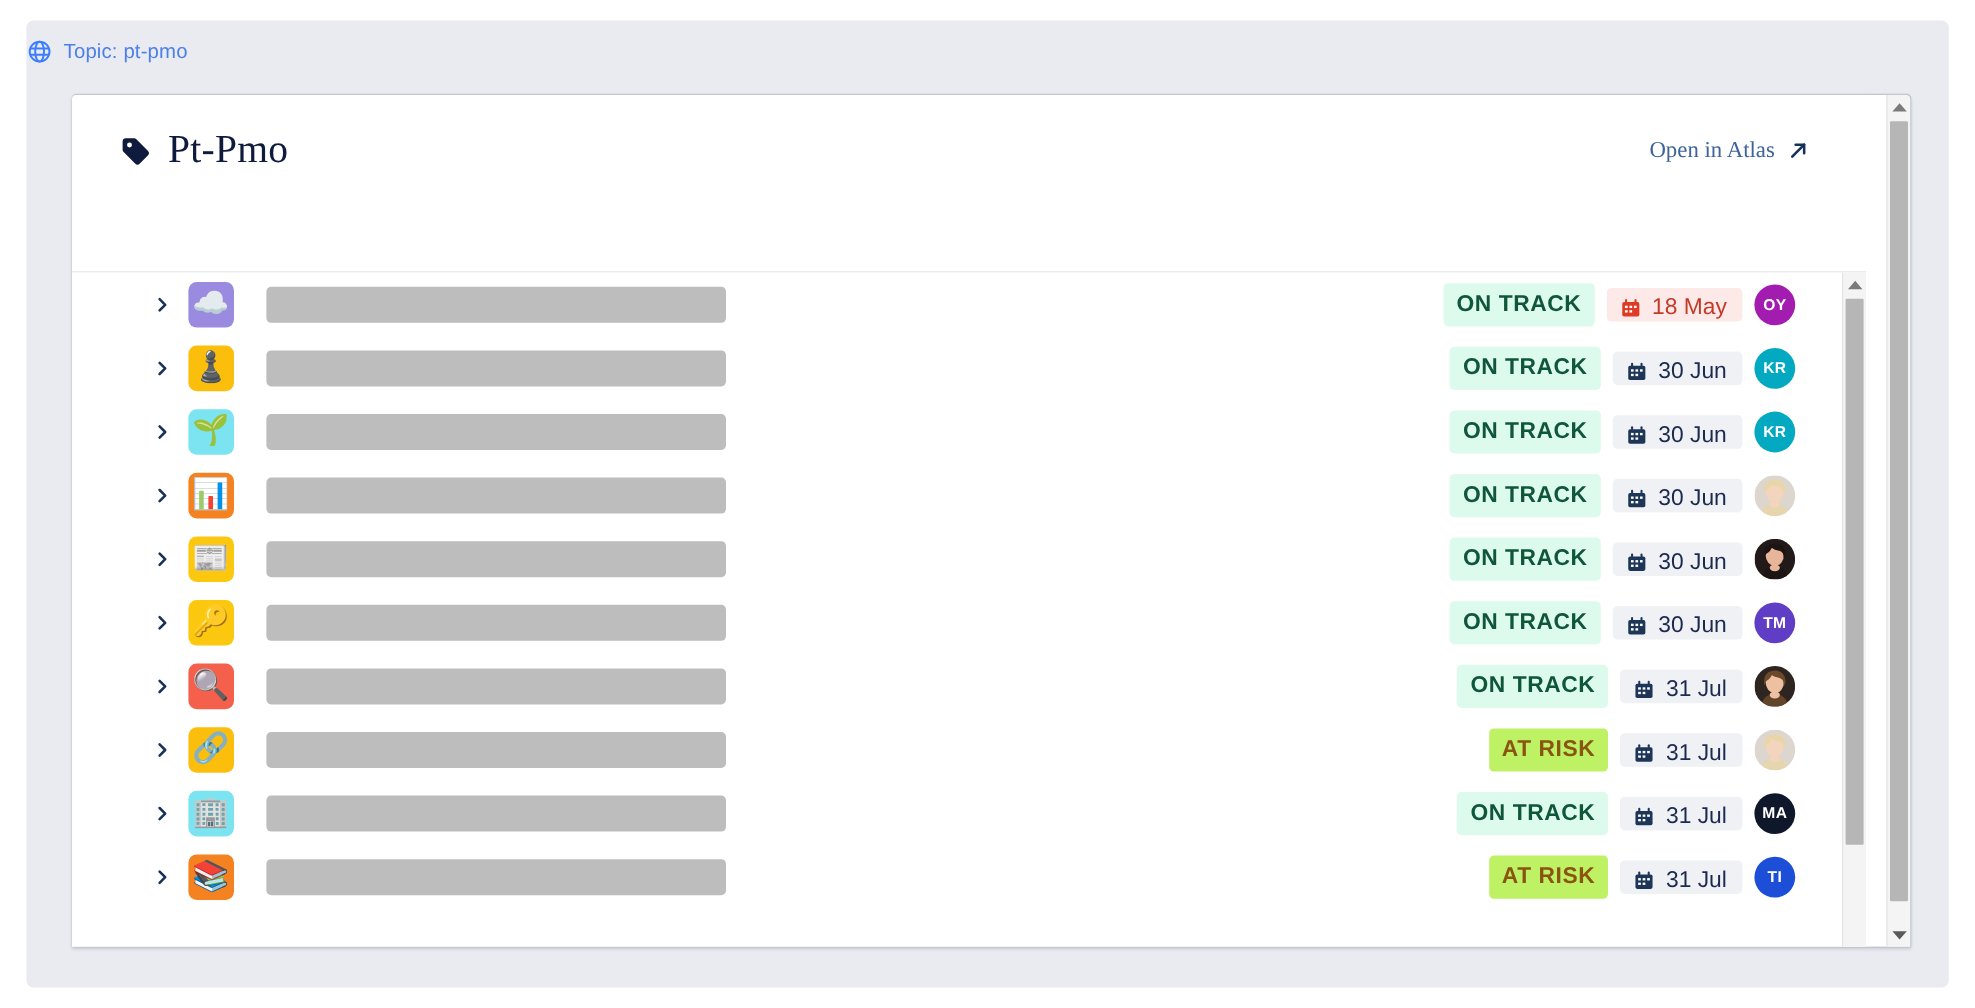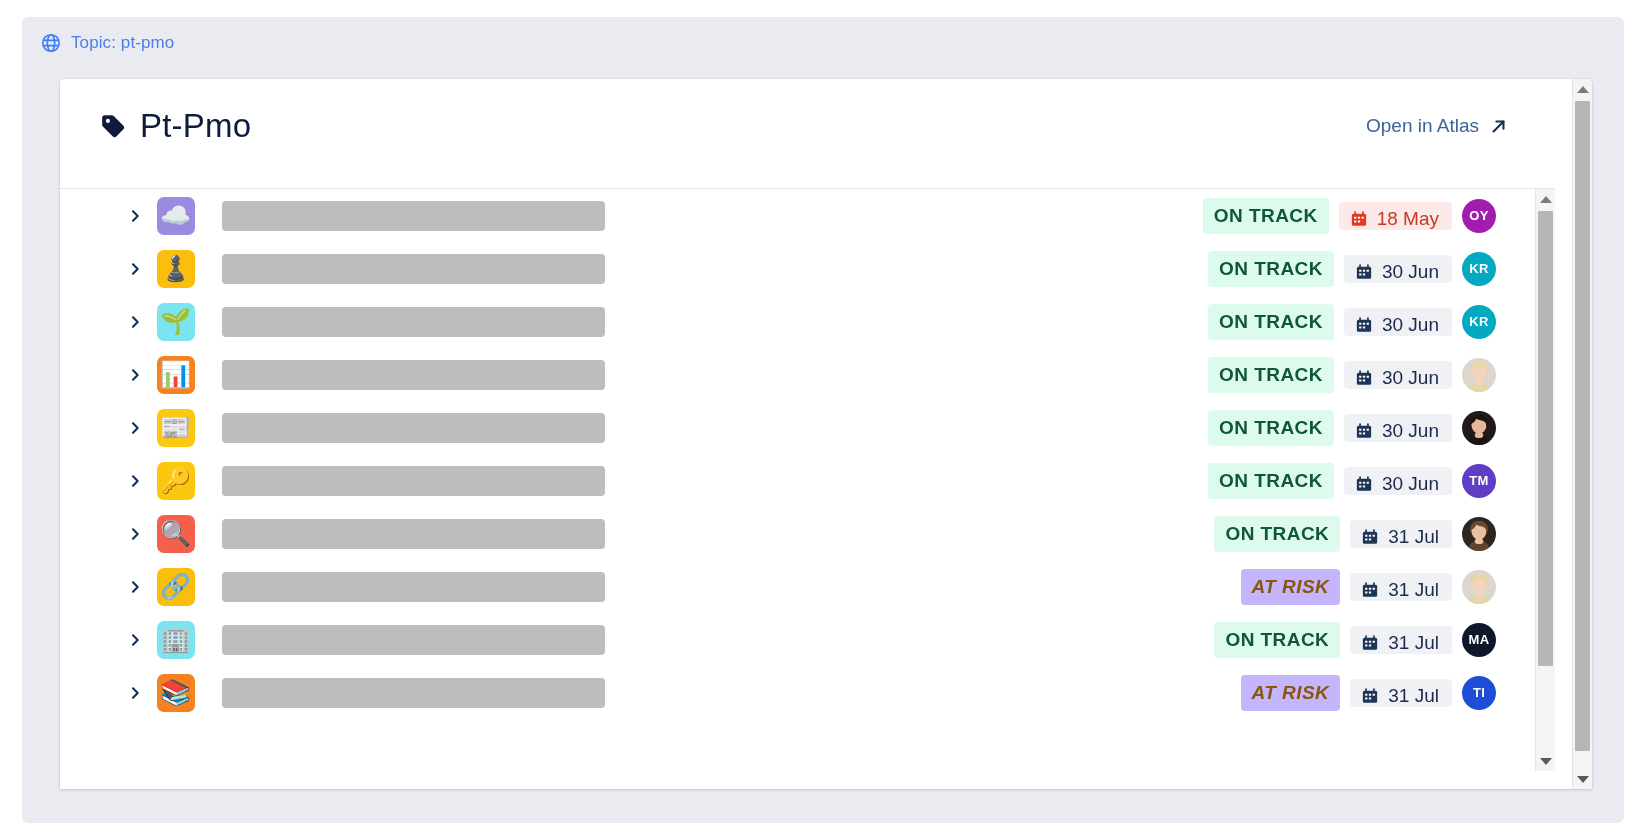--- a/index.html
+++ b/index.html
@@ -23,21 +23,20 @@
     left: 22px; top: 17px;
     width: 1602px; height: 806px;
     background: #e9ebf0;
     border-radius: 6px;
     overflow: hidden;
   }
   .topic-bar {
     height: 52px;
     display: flex;
     align-items: center;
-    padding-left: 18px;
     gap: 9px;
   }
   .globe-icon { width: 22px; height: 22px; flex: 0 0 22px; display:block; }
   .topic-label {
     font-size: 17px;
     color: #4c7fe8;
     letter-spacing: .1px;
     white-space: nowrap;
   }
 
@@ -56,21 +55,22 @@
     left: 0; top: 0;
     width: 1495px;
     height: 710px;
     background: #fff;
   }
 
   
   .card-head {
     position: relative;
     padding: 28px 40px 0 40px;
-    height: 110px;
+    height: 148px;
+    font-family: Liberation Serif, serif;
   }
   .title-row {
     display: flex;
     align-items: center;
     justify-content: space-between;
   }
   .title-left { display: flex; align-items: center; gap: 14px; }
   .tag-icon { width: 26px; height: 26px; display:block; }
   .page-title {
     font-size: 33px;
@@ -191,21 +191,21 @@
   }
   .status {
     font-size: 19px;
     font-weight: bold;
     letter-spacing: .45px;
     padding: 7px 11px;
     border-radius: 4px;
     white-space: nowrap;
   }
   .status.ontrack { background: #ddfbec; color: #10563a; }
-  .status.atrisk  { background: #c4b5fd; color: #8a5510; font-style: italic; }
+  .status.atrisk  { background: #bef264; color: #8a5510; }
   .date {
     display: flex;
     align-items: center;
     gap: 9px;
     font-size: 19px;
     padding: 6px 13px 0 11px;
     border-radius: 4px;
     white-space: nowrap;
   }
   .date.normal { background: #f0f1f4; color: #1b2a4e; }

